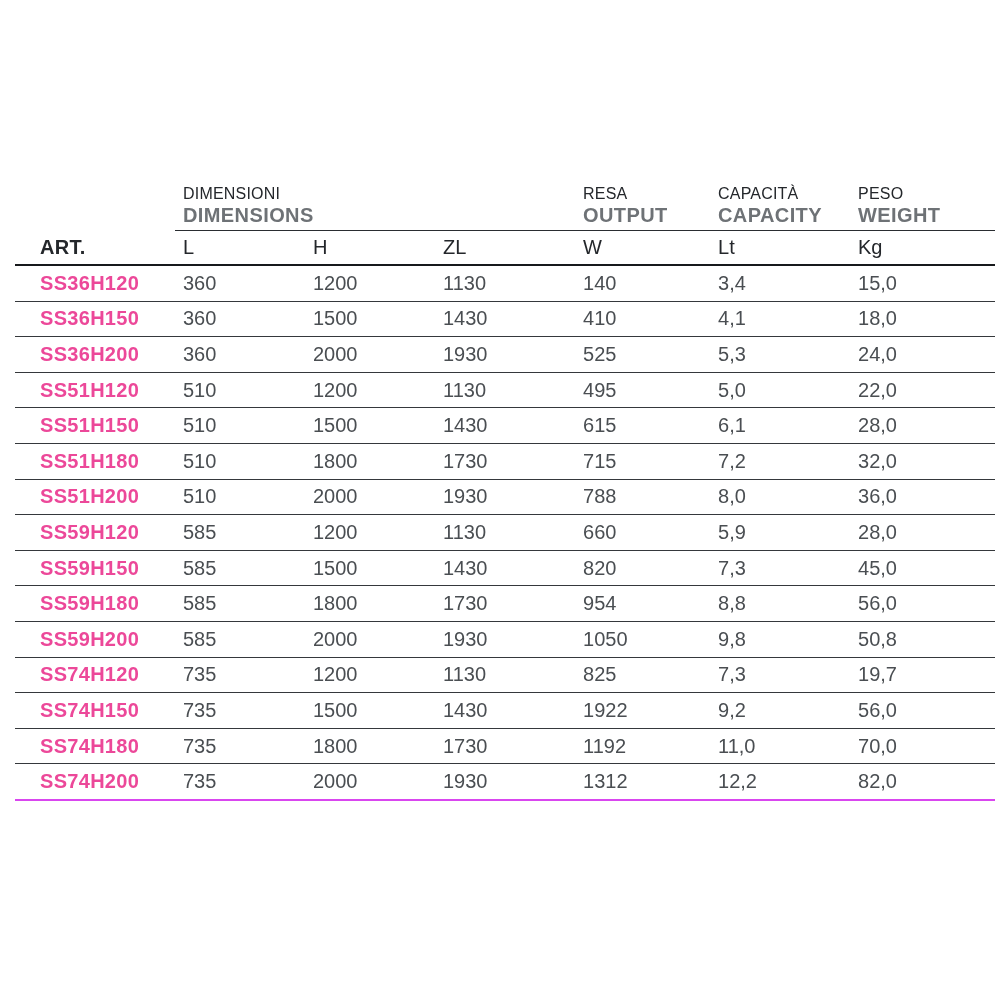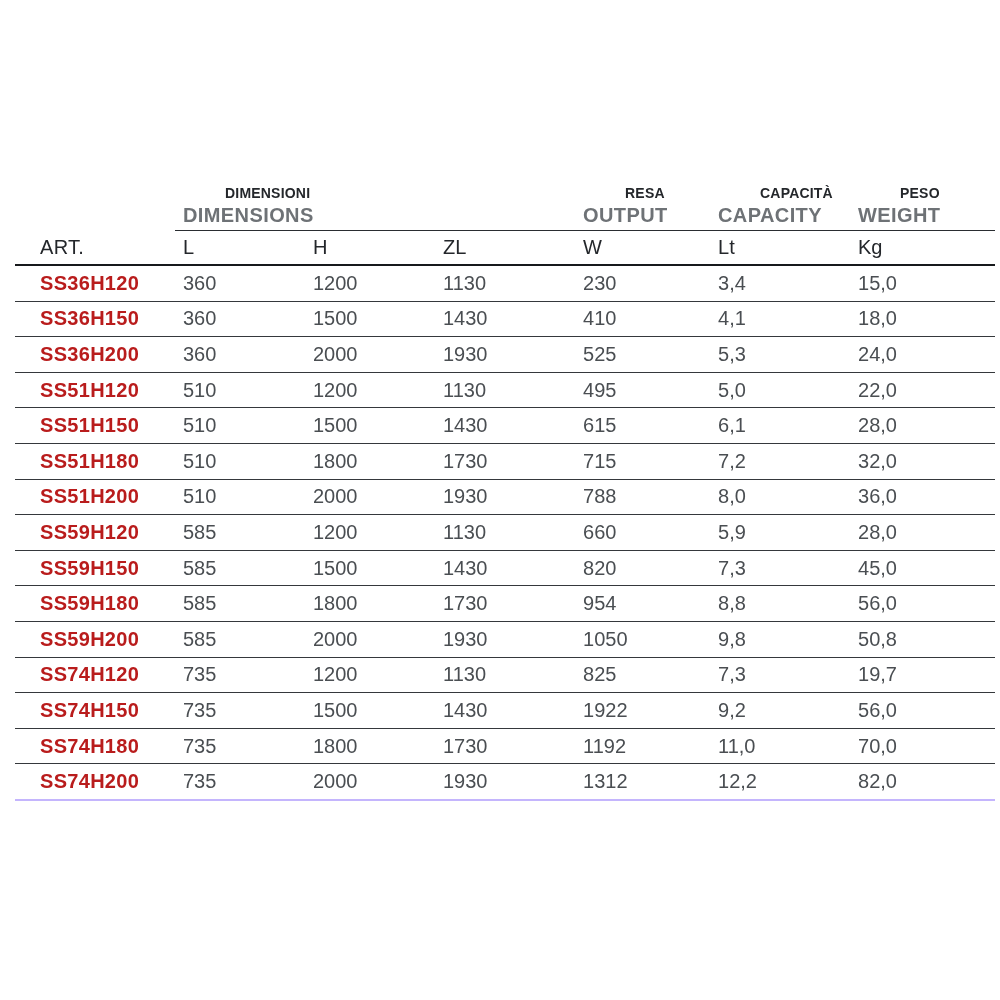--- a/index.html
+++ b/index.html
@@ -45,65 +45,64 @@
   tr.group-row th {
     height: 54px;
     vertical-align: bottom;
     border-bottom: 1.5px solid #2a2d31;
     padding-bottom: 4px;
   }
   tr.group-row th.art-spacer {
     border-bottom: none;
   }
   .g-primary {
-    font-size: 14px;
-    font-weight: bold;
+    font-size: 16px;
+    font-weight: normal;
     color: #24272b;
     letter-spacing: 0.2px;
     line-height: 21px;
-    margin-left: 42px;
   }
   .g-secondary {
     font-size: 20px;
     font-weight: bold;
     color: #6e7276;
     letter-spacing: 0.4px;
     line-height: 22px;
   }
 
   
   tr.subhead th {
     height: 33px;
     vertical-align: middle;
     font-size: 20px;
     color: #24272b;
     border-bottom: 2.5px solid #17191c;
   }
   tr.subhead th.art-head {
-    font-weight: normal;
+    font-weight: bold;
     padding-left: 25px;
     letter-spacing: 0.3px;
   }
 
   
   tbody td {
     height: 34.6px;
     font-size: 20px;
     color: #4a4e52;
     border-bottom: 1.6px solid #35383c;
     vertical-align: middle;
   }
   tbody td.art-cell {
     font-weight: bold;
-    color: #b91c1c;
+    color: #ec4899;
     padding-left: 25px;
     letter-spacing: 0.3px;
   }
   tbody tr:last-child td {
-    border-bottom: 2px solid #c4b5fd;
+    border-bottom: 2px solid #d946ef;
   }
 </style>
 </head>
 <body>
 
 <div class="sheet">
   <table class="spec">
     <colgroup>
       <col class="c-art">
         <col class="c-l">
@@ -142,21 +141,21 @@
         <th>Lt</th>
         <th>Kg</th>
       </tr>
     </thead>
     <tbody>
         <tr>
           <td class="art-cell">SS36H120</td>
           <td>360</td>
           <td>1200</td>
           <td>1130</td>
-          <td>230</td>
+          <td>140</td>
           <td>3,4</td>
           <td>15,0</td>
         </tr>
         <tr>
           <td class="art-cell">SS36H150</td>
           <td>360</td>
           <td>1500</td>
           <td>1430</td>
           <td>410</td>
           <td>4,1</td>

